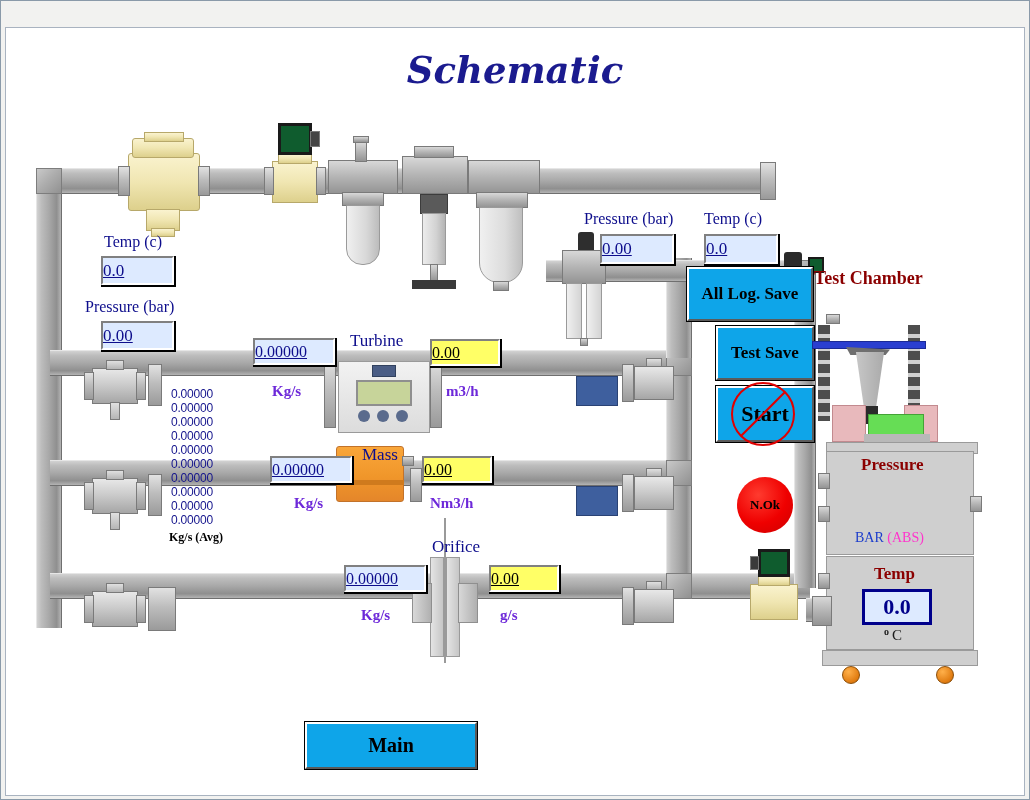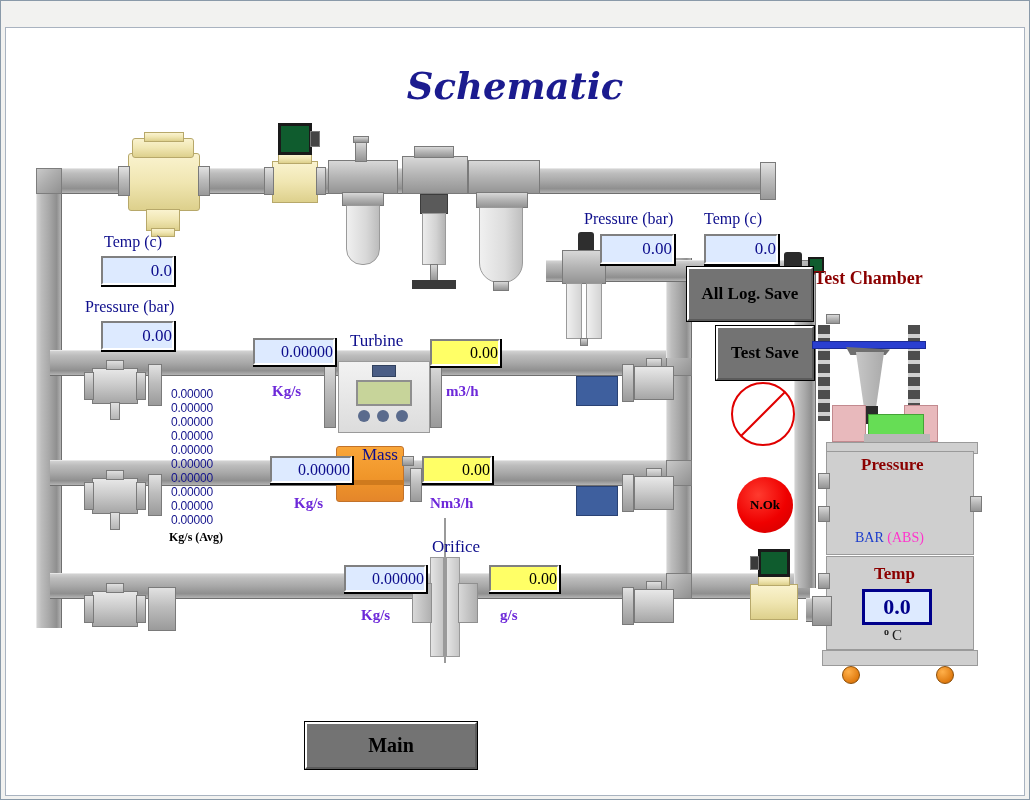--- a/index.html
+++ b/index.html
@@ -82,21 +82,21 @@
   #client {
     position: absolute; left: 4px; top: 26px;
     width: 1020px; height: 769px;
     background: #ffffff;
     border: 1px solid #a9b3c0;
     box-sizing: border-box;
     overflow: hidden;
   }
   
   #heading {
-    position: absolute; left: 0; top: 36px; width: 100%;
+    position: absolute; left: 0; top: 20px; width: 100%;
     text-align: center;
     font-family: "DejaVu Serif", serif;
     font-style: italic; font-weight: bold;
     font-size: 37px;
     color: #1b1b8f;
     letter-spacing: 0px;
   }
   
   .pipe-h {
     position: absolute;
@@ -143,28 +143,29 @@
   
   .field {
     position: absolute;
     background: #ddeaff;
     border: 2px solid;
     border-color: #808080 #ffffff #ffffff #808080;
     box-shadow: 1px 1px 0 1px #000000;
     box-sizing: border-box;
     font-family: "Liberation Serif", serif;
     color: #0d0d8c;
-    text-align: right;
-    white-space: nowrap;
+    text-align: left;
+    white-space: nowrap;
+    text-decoration: underline;
   }
   .field.yellow { background: #ffff66; color: #000000; }
   
   .btn3d {
     position: absolute;
-    background: #737373;
+    background: #0ea5e9;
     border: 2px solid;
     border-color: #ffffff #5b5b5b #5b5b5b #ffffff;
     box-shadow: 0 0 0 1px #000000;
     box-sizing: border-box;
     font-family: "Liberation Serif", serif;
     font-weight: bold;
     color: #000000;
     display: flex; align-items: center; justify-content: center;
     white-space: nowrap;
     cursor: default;
@@ -451,20 +452,21 @@
       <div class="avgnum" style="left:165px; top:429px;">0.00000</div>
       <div class="avgnum" style="left:165px; top:443px;">0.00000</div>
       <div class="avgnum" style="left:165px; top:457px;">0.00000</div>
       <div class="avgnum" style="left:165px; top:471px;">0.00000</div>
       <div class="avgnum" style="left:165px; top:485px;">0.00000</div>
       <div class="avgcap" style="left:163px; top:502px;">Kg/s (Avg)</div>
     </div>
 
     <div class="btn3d" style="left:681px; top:239px; width:126px; height:54px; font-size:17px;">All Log. Save</div>
     <div class="btn3d" style="left:710px; top:298px; width:98px; height:54px; font-size:17px;">Test Save</div>
+    <div class="btn3d" style="left:710px; top:358px; width:98px; height:56px; font-size:22px;">Start</div>
 
     <svg style="position:absolute; left:723px; top:352px; width:68px; height:68px; pointer-events:none;">
       <circle cx="34" cy="34" r="31" fill="none" stroke="#e00000" stroke-width="2"></circle>
       <line x1="12" y1="56" x2="56" y2="12" stroke="#e00000" stroke-width="2"></line>
     </svg>
 
     <div id="nok" style="left:731px; top:449px; width:56px; height:56px;justify-content:center;">
       <span>N.Ok</span>
     </div>
 

